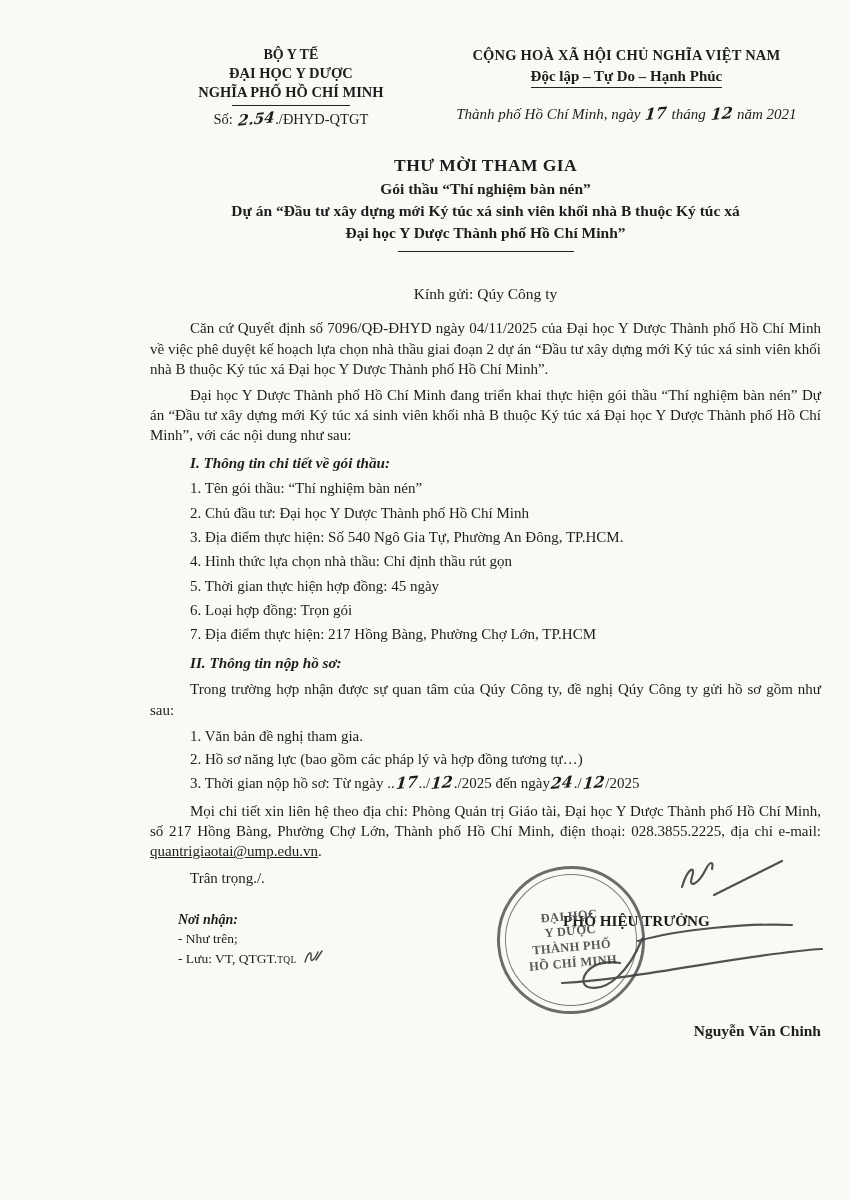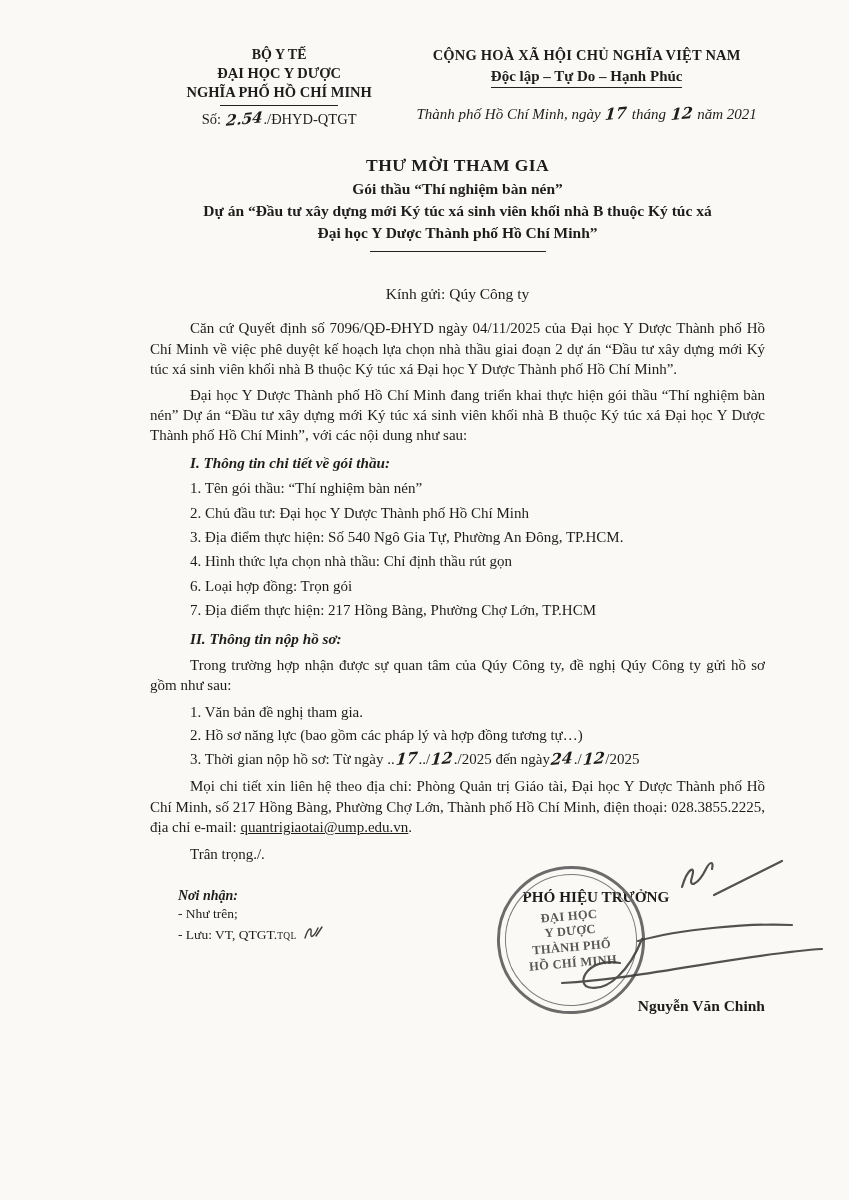--- a/index.html
+++ b/index.html
@@ -1,19 +1,19 @@
 <!DOCTYPE html>
 <html><head>
 <meta charset="utf-8">
 <style>
   html,body{margin:0;padding:0;background:#e9e7e2;}
   .page{
     width:849px;height:1200px;margin:0 auto;position:relative;
     background:#faf9f5;color:#1d1d1d;box-sizing:border-box;
-    padding:46px 84px 0 150px;overflow:hidden;
+    padding:46px 28px 0 150px;overflow:hidden;
     font-family:"Liberation Serif","DejaVu Serif",serif;
     font-size:15px;line-height:1.36;
   }
   .header{display:flex;}
   .h-left{width:42%;text-align:center;line-height:1.3;}
   .h-right{width:58%;text-align:center;line-height:1.3;}
   .h-left .l1{font-size:14px;font-weight:bold;}
   .h-left .l2,.h-left .l3{font-size:14.5px;font-weight:bold;}
   .h-rule{width:118px;border-top:1.5px solid #222;margin:3px auto 4px;}
   .so-line{font-size:14.5px;margin-top:1px;}
@@ -95,20 +95,21 @@
 
   <div class="content">
     <div class="para">Căn cứ Quyết định số 7096/QĐ-ĐHYD ngày 04/11/2025 của Đại học Y Dược Thành phố Hồ Chí Minh về việc phê duyệt kế hoạch lựa chọn nhà thầu giai đoạn 2 dự án “Đầu tư xây dựng mới Ký túc xá sinh viên khối nhà B thuộc Ký túc xá Đại học Y Dược Thành phố Hồ Chí Minh”.</div>
     <div class="para">Đại học Y Dược Thành phố Hồ Chí Minh đang triển khai thực hiện gói thầu “Thí nghiệm bàn nén” Dự án “Đầu tư xây dựng mới Ký túc xá sinh viên khối nhà B thuộc Ký túc xá Đại học Y Dược Thành phố Hồ Chí Minh”, với các nội dung như sau:</div>
 
     <div class="sec-heading">I. Thông tin chi tiết về gói thầu:</div>
     <div class="item">1. Tên gói thầu: “Thí nghiệm bàn nén”</div>
     <div class="item">2. Chủ đầu tư: Đại học Y Dược Thành phố Hồ Chí Minh</div>
     <div class="item">3. Địa điểm thực hiện: Số 540 Ngô Gia Tự, Phường An Đông, TP.HCM.</div>
     <div class="item">4. Hình thức lựa chọn nhà thầu: Chỉ định thầu rút gọn</div>
+    <div class="item">5. Thời gian thực hiện hợp đồng: 45 ngày</div>
     <div class="item">6. Loại hợp đồng: Trọn gói</div>
     <div class="item">7. Địa điểm thực hiện: 217 Hồng Bàng, Phường Chợ Lớn, TP.HCM</div>
 
     <div class="sec-heading">II. Thông tin nộp hồ sơ:</div>
     <div class="para">Trong trường hợp nhận được sự quan tâm của Qúy Công ty, đề nghị Qúy Công ty gửi hồ sơ gồm như sau:</div>
     <div class="item2">1.  Văn bản đề nghị tham gia.</div>
     <div class="item2">2.  Hồ sơ năng lực (bao gồm các pháp lý và hợp đồng tương tự…)</div>
     <div class="item2">
       <span>3. Thời gian nộp hồ sơ: Từ ngày ..</span><span class="hw">17</span><span>../</span><span class="hw">12</span><span>./2025 đến ngày</span><span class="hw">24</span><span>./</span><span class="hw">12</span><span>/2025</span>
     </div>

